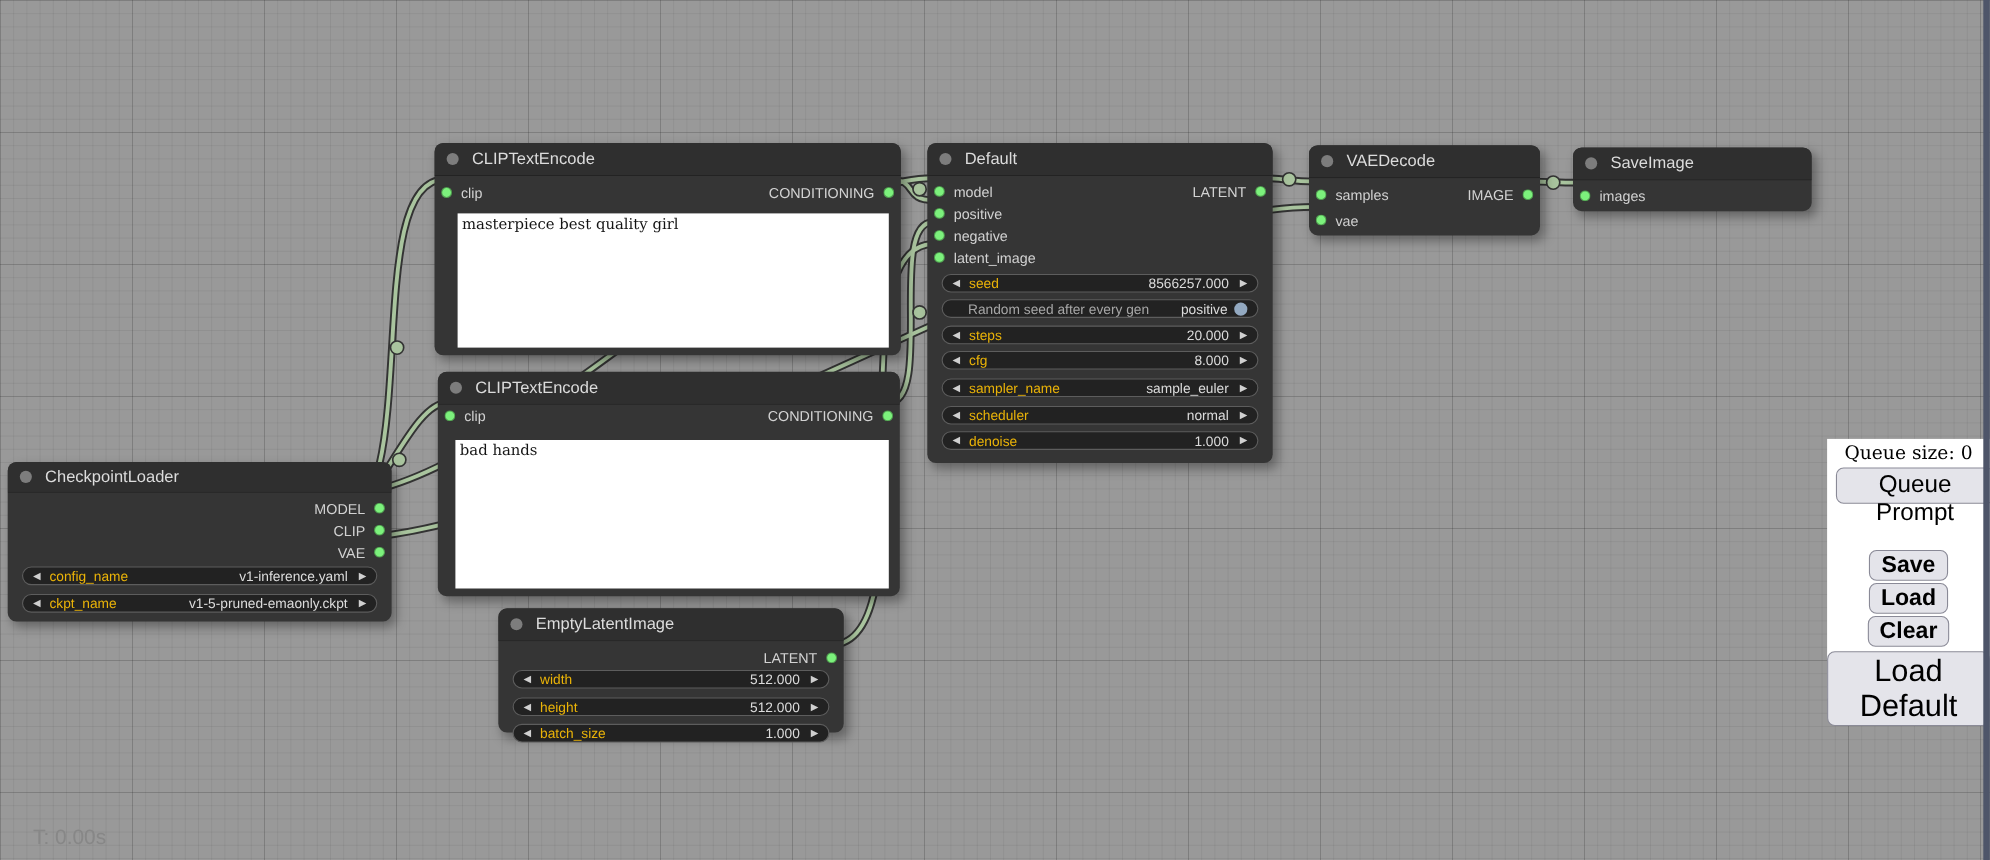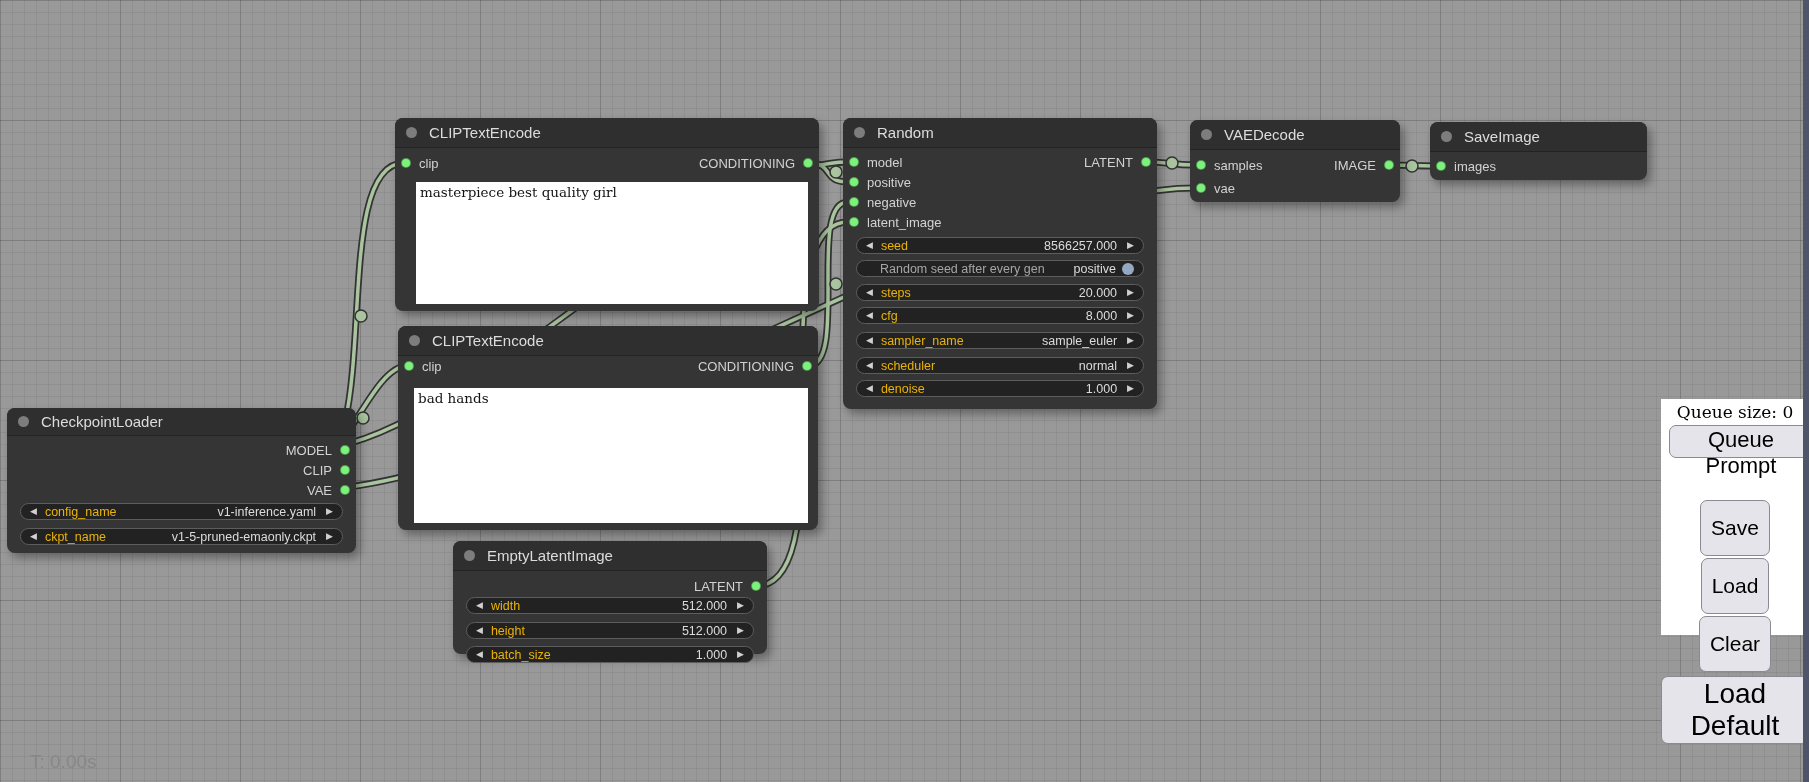--- a/index.html
+++ b/index.html
@@ -10,21 +10,21 @@
     background-image:
       linear-gradient(rgba(0,0,0,0.12) 1px, transparent 1px),
       linear-gradient(90deg, rgba(0,0,0,0.12) 1px, transparent 1px),
       linear-gradient(rgba(0,0,0,0.06) 1px, transparent 1px),
       linear-gradient(90deg, rgba(0,0,0,0.06) 1px, transparent 1px);
     background-size:120px 120px,120px 120px,12px 12px,12px 12px;
   }
   #links{position:absolute;left:0;top:0;z-index:1;}
   .node{
     position:absolute;z-index:2;background:#353535;border-radius:8px;
-    box-shadow:4px 5px 10px rgba(0,0,0,0.35);color:#d6d6d6;
+    box-shadow:4px 5px 10px rgba(0,0,0,0.35);color:#d6d6d6;margin-top:12px;
   }
   .titlebar{
     position:absolute;left:0;top:0;right:0;height:30px;background:#2f2f2f;
     border-radius:8px 8px 0 0;display:flex;align-items:center;
     border-bottom:1px solid rgba(0,0,0,0.25);box-sizing:border-box;
   }
   .tdot{width:11px;height:11px;border-radius:50%;background:#7d7d7d;margin-left:11px;flex:0 0 auto;}
   .title{margin-left:12px;font-size:15px;color:#dcdcdc;white-space:nowrap;}
   .slot{position:absolute;height:18px;display:flex;align-items:center;font-size:13px;color:#d2d2d2;white-space:nowrap;}
   .slot.in{left:6px;}
@@ -53,21 +53,21 @@
     position:absolute;left:1661px;top:399px;width:148px;height:236px;background:#ffffff;
     z-index:3;box-sizing:border-box;
   }
   .queue-size{font-family:"DejaVu Serif",serif;font-size:17px;color:#000;text-align:center;margin-top:3px;}
   .btn{
     background:#e4e4ea;border:1.5px solid #8a8a97;border-radius:7px;color:#000;
     font-family:"Liberation Sans",sans-serif;cursor:pointer;display:block;
   }
   .btn.queue-prompt{margin:3px 0 0 8px;width:144px;height:33px;font-size:22px;}
   .btn-stack{position:absolute;left:0;top:99px;width:100%;display:flex;flex-direction:column;align-items:center;}
-  .btn.small{font-size:21px;padding:15px 10px;margin-top:2px;}
+  .btn.small{font-size:21px;padding:1px 10px;margin-top:2px;font-weight:bold;}
   .btn.wide{font-size:28px;padding:1px 10px;margin-top:4px;}
   .scrollbar{position:absolute;right:0;top:0;width:6px;height:782px;background:#4e5569;z-index:4;}
 </style>
 </head>
 <body>
 
 <svg id="links" width="1809" height="782">
   <g fill="none" stroke="#333333" stroke-width="7" stroke-linecap="round">
     <path d="M307,450 C457,450 700,162 848,162"></path>
     <path d="M307,470 C387,470 326,163 404,163"></path>
@@ -190,21 +190,21 @@
     <span class="arr">◀</span>
     <span class="wlabel">batch_size</span>
     <span class="wvalue">1.000</span>
     <span class="arr right">▶</span>
   </div>
 </div>
 
 <div class="node" style="left:843px;top:118px;width:314px;height:291px;">
   <div class="titlebar">
     <span class="tdot"></span>
-    <span class="title">Random</span>
+    <span class="title">Default</span>
   </div>
   <div class="slot in" style="top:35px;">
     <span class="sdot"></span>
       <span>model</span>
   </div>
   <div class="slot in" style="top:55px;">
     <span class="sdot"></span>
       <span>positive</span>
   </div>
   <div class="slot in" style="top:75px;">

